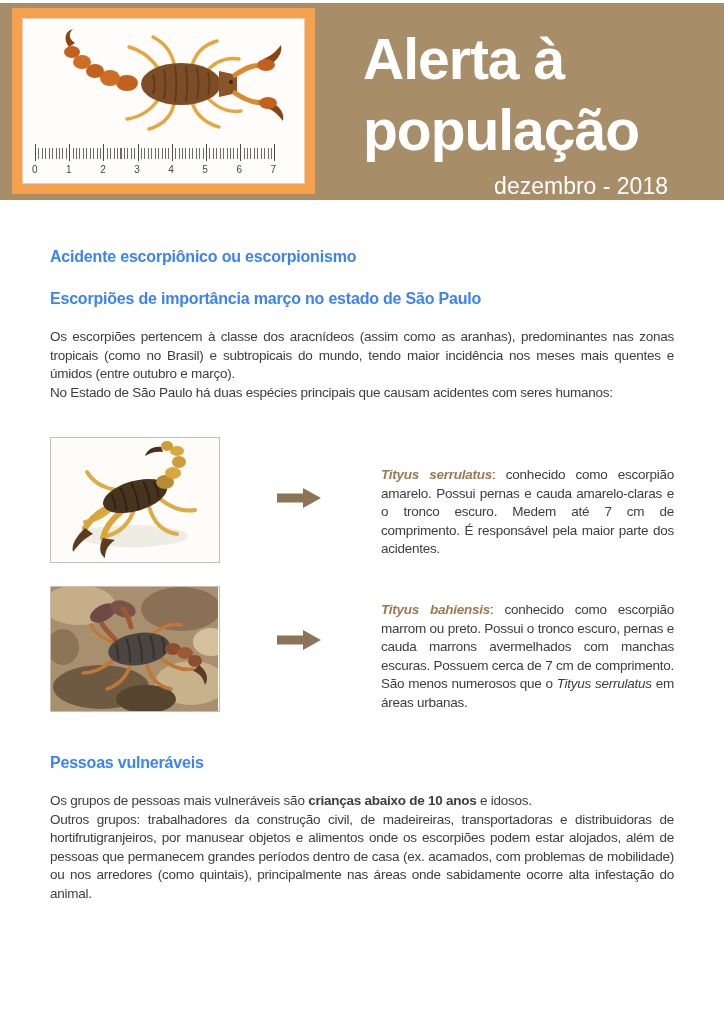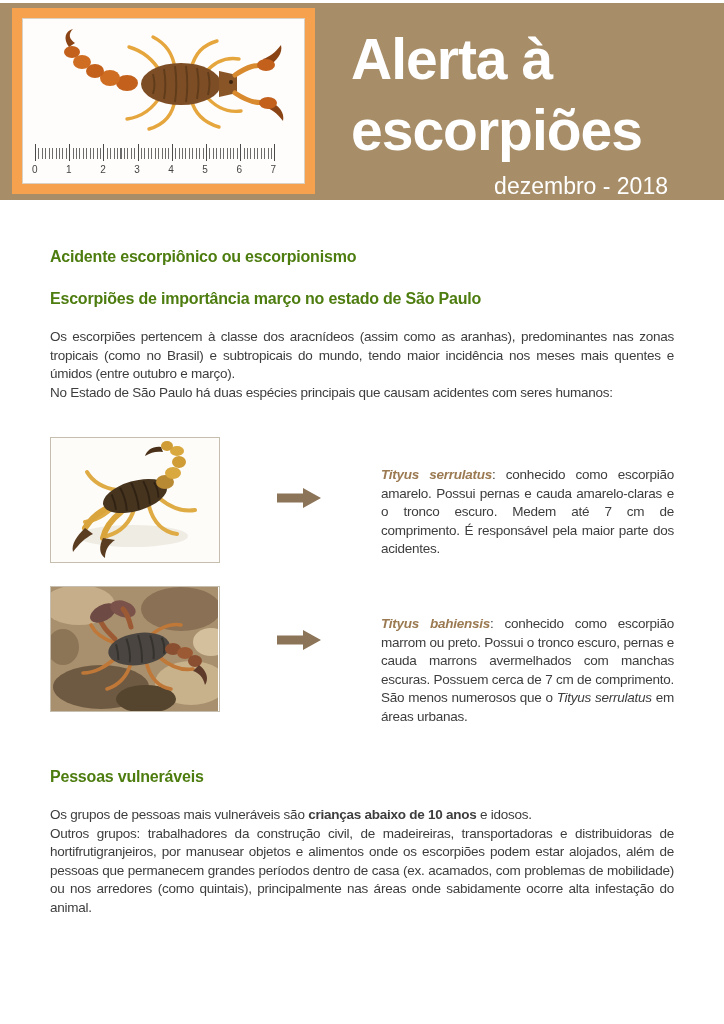--- a/index.html
+++ b/index.html
@@ -25,50 +25,50 @@
   .ruler-ticks::before{
     content:"";position:absolute;top:4px;left:0;right:0;height:11px;
     background:repeating-linear-gradient(to right,#6b6b6b 0 1px,transparent 1px 3.42px);
   }
   .ruler-ticks::after{
     content:"";position:absolute;top:0;left:0;right:0;height:17px;
     background:repeating-linear-gradient(to right,#4a4a4a 0 1px,transparent 1px 34.2px);
   }
   .ruler-numbers{display:flex;justify-content:space-between;width:244px;margin-left:-3px;
     font-size:10px;color:#444;margin-top:1px;}
-  .title-block{flex:1;color:#ffffff;padding-left:36px;min-width:0;}
+  .title-block{flex:1;color:#ffffff;padding-left:48px;min-width:0;}
   .main-title{
     font-size:57px;font-weight:bold;line-height:71px;margin-top:21px;letter-spacing:-1px;
   }
   .issue-date{text-align:right;padding-right:56px;font-size:23px;margin-top:7px;}
   
   .content{padding:0 50px;}
   .section-heading{
-    color:#4d7c0f;font-size:16px;font-weight:bold;letter-spacing:-0.2px;margin:0;
+    color:#3b82f6;font-size:16px;font-weight:bold;letter-spacing:-0.2px;margin:0;
   }
   .h-accident{margin-top:48px;}
   .h-medical{margin-top:24px;}
   .h-vulnerable{margin-top:42px;}
   .body-text{
     color:#3D3D3D;font-size:13.5px;line-height:18.5px;letter-spacing:-0.25px;
     text-align:justify;margin:0;
   }
   .mt-p{margin-top:20px;}
   .species-row{display:flex;margin-top:35px;align-items:flex-start;gap:47px;}
   .species-row.second{margin-top:23px;}
   .species-photo{
     width:168px;height:124px;border:1px solid #c6beae;flex-shrink:0;overflow:hidden;
     background:#fff;
   }
   .arrow-wrap{flex-shrink:0;margin-left:10px;}
   .species-row.first .arrow-wrap{margin-top:51px;}
   .species-row.second .arrow-wrap{margin-top:44px;}
   .species-text{margin-left:13px;width:403px;box-sizing:border-box;}
   .species-row.first .species-text{margin-top:29px;}
-  .species-row.second .species-text{margin-top:29px;}
+  .species-row.second .species-text{margin-top:15px;}
   .species-name{color:#9B7A52;font-weight:bold;font-style:italic;}
   .italic{font-style:italic;}
   .bold{font-weight:bold;}
 </style>
 </head>
 <body>
 
 <div class="page">
 
   <div class="header-band">
@@ -125,21 +125,21 @@
             <span>5</span>
             <span>6</span>
             <span>7</span>
           </div>
         </div>
       </div>
     </div>
     <div class="title-block">
       <div class="main-title">
         <span>Alerta à</span><br>
-        <span>escorpiões</span>
+        <span>população</span>
       </div>
       <div class="issue-date">dezembro - 2018</div>
     </div>
   </div>
 
   <div class="content">
 
     <p class="section-heading h-accident">Acidente escorpiônico ou escorpionismo</p>
 
     <p class="section-heading h-medical">Escorpiões de importância março no estado de São Paulo</p>

